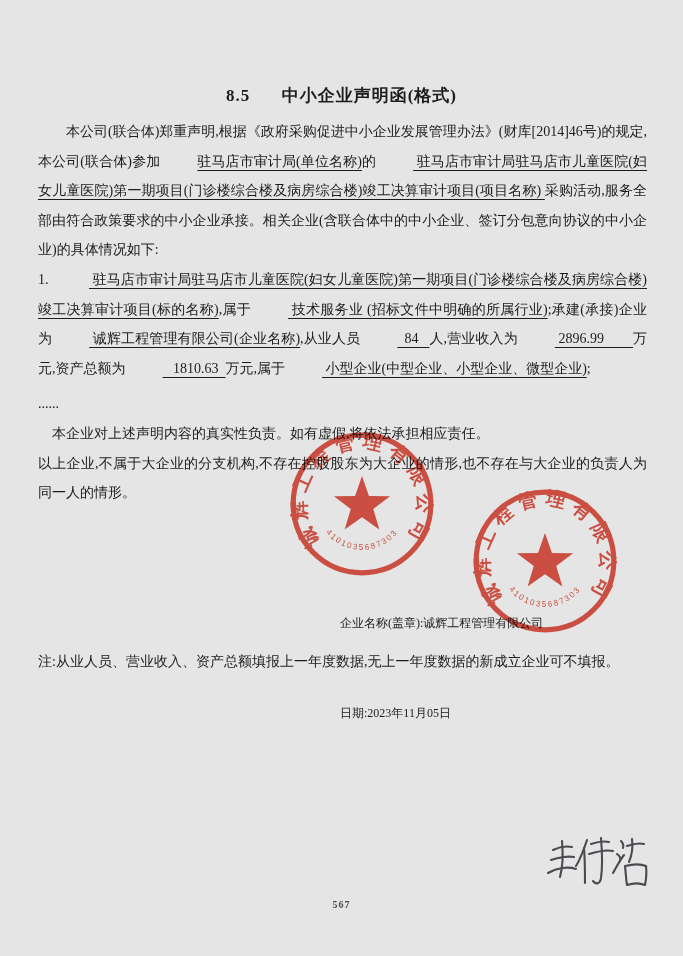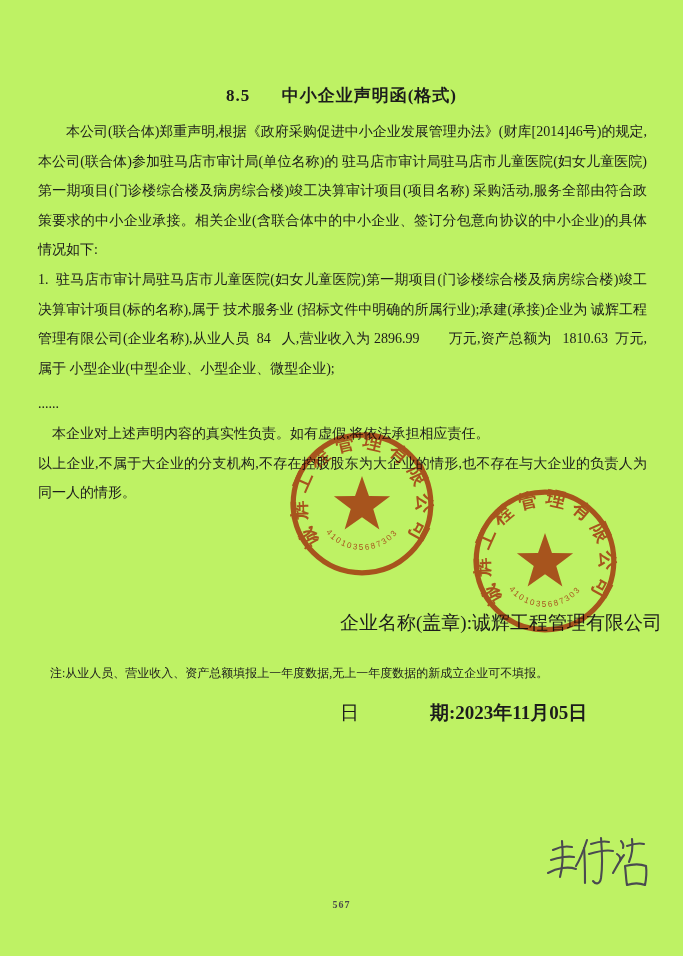--- a/index.html
+++ b/index.html
@@ -1,40 +1,40 @@
 <!DOCTYPE html>
 <html><head>
 <meta charset="utf-8">
 <style>
   html,body{margin:0;padding:0;background:#ffffff;}
   .page{
-    position:relative;width:683px;height:956px;background:#bef264;overflow:hidden;
+    position:relative;width:683px;height:956px;background:#e5e5e5;overflow:hidden;
     font-family:"Liberation Serif","DejaVu Serif",serif;color:#1c1c1c;
   }
   .title{
     position:absolute;top:84px;left:0;width:100%;margin:0;text-align:center;
     font-size:17px;font-weight:bold;white-space:pre;letter-spacing:1px;
   }
   .flow{
     position:absolute;left:38px;top:117px;width:609px;
     font-size:14px;line-height:29.6px;text-align:justify;text-justify:inter-character;
   }
   .flow p{margin:0;}
   .flow p span{white-space:pre-wrap;}
   p.gap{margin-top:6px;}
   .u{
-    text-decoration-thickness:1px;text-underline-offset:4px;
+    text-decoration:underline;text-decoration-thickness:1px;text-underline-offset:4px;margin-left:37px;
   }
   .sig-block{
-    position:absolute;left:340px;top:548px;font-size:19px;line-height:30px;white-space:pre;
+    position:absolute;left:340px;top:548px;font-size:12px;line-height:30px;white-space:pre;
   }
-  .date-right{display:inline-block;margin-left:71px;font-weight:bold;}
+  .date-right{display:inline-block;}
   .note{
-    position:absolute;left:38px;top:647px;width:609px;margin:12px;
-    font-size:12px;line-height:29.6px;text-align:justify;
+    position:absolute;left:38px;top:647px;width:609px;margin:0;
+    font-size:14px;line-height:29.6px;text-align:justify;
   }
   .stamp{
     position:absolute;width:148px;height:148px;
     mix-blend-mode:multiply;opacity:0.88;
   }
   .stamp-1{left:288px;top:430px;}
   .stamp-2{left:471px;top:487px;}
   .stamp text{font-family:"Liberation Sans","DejaVu Sans",sans-serif;font-weight:bold;}
   .stamp .company-arc{font-size:26px;}
   .stamp .number-arc{font-size:11px;font-weight:normal;}

